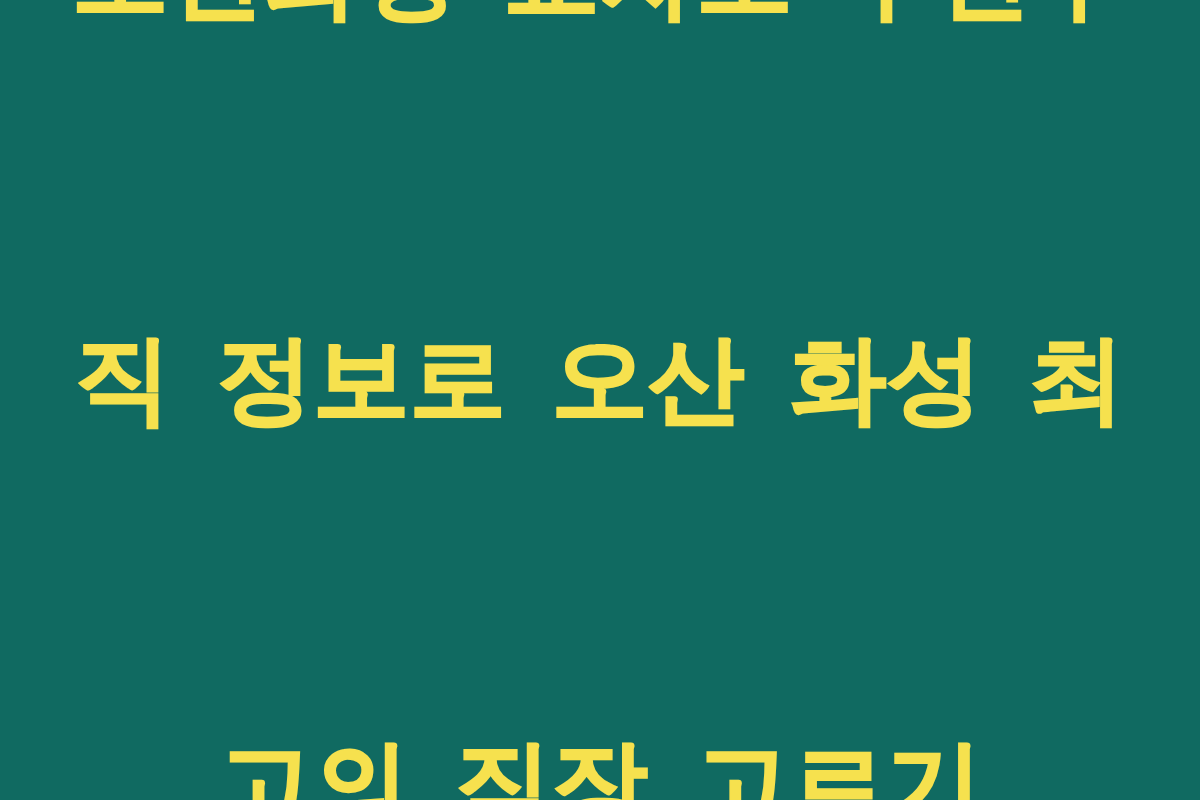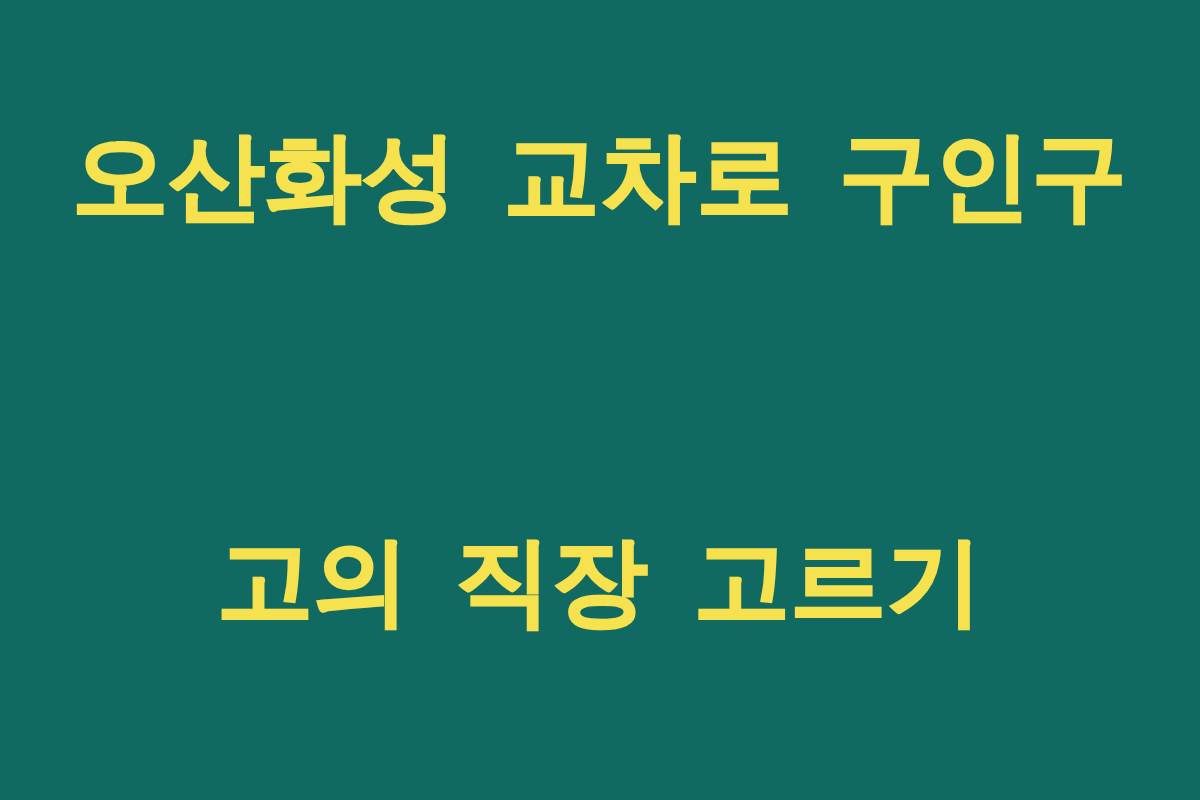--- a/index.html
+++ b/index.html
@@ -48,16 +48,17 @@
     display: block;
   }
 </style>
 </head>
 <body>
 
 <div id="banner" style="background-color: rgb(16, 106, 97);">
 
   <h1 id="headline" style="color: rgb(246, 225, 78);">
     <span class="line">오산화성 교차로 구인구</span>
+    <span class="line">직 정보로 오산 화성 최</span>
     <span class="line">고의 직장 고르기</span>
   </h1>
 
 </div>
 
 </body></html>

